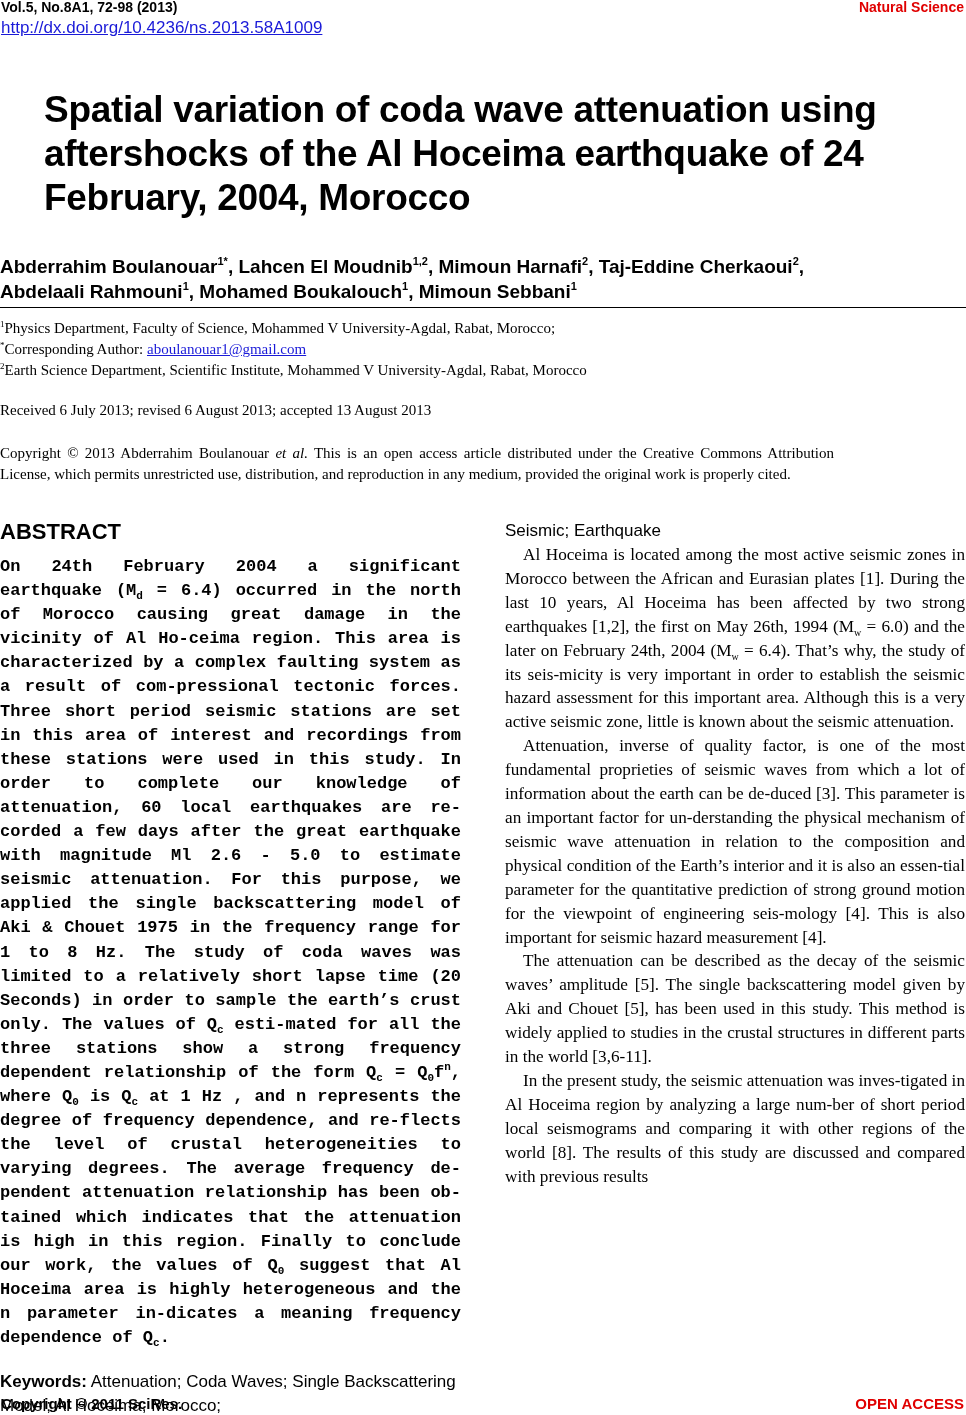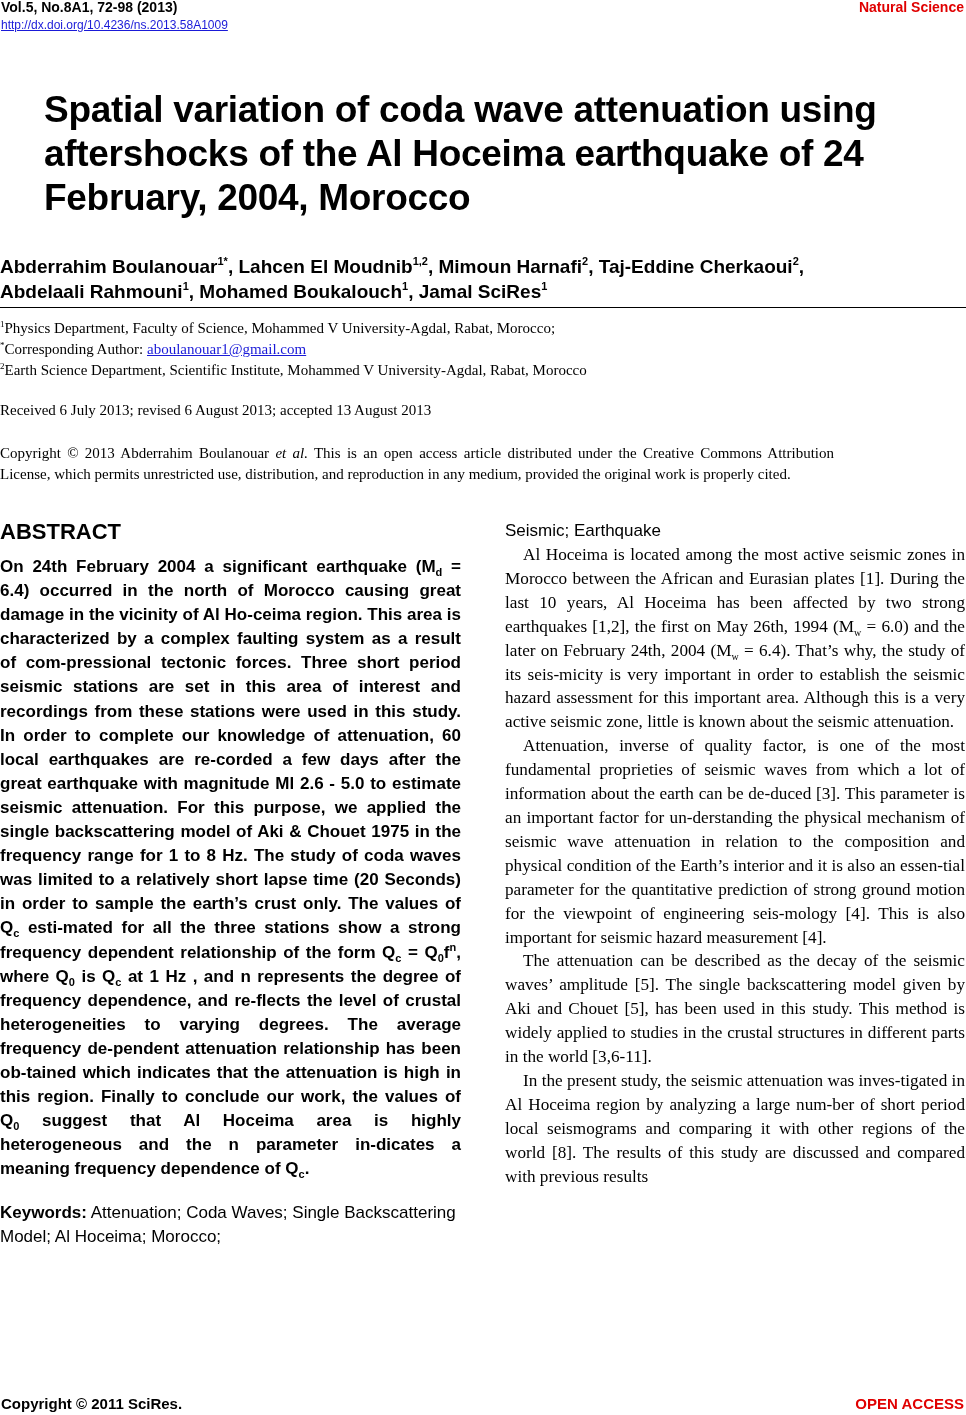--- a/index.html
+++ b/index.html
@@ -2,39 +2,39 @@
 <html><head>
 <meta charset="utf-8">
 <style>
   html, body { margin: 0; padding: 0; background: #ffffff; }
   body { width: 966px; height: 1415px; position: relative; overflow: hidden; color: #000; }
   .sans { font-family: "Liberation Sans", "DejaVu Sans", sans-serif; }
   .serif { font-family: "Liberation Serif", "DejaVu Serif", serif; }
   .abs { position: absolute; }
 
   #hdr-vol { left: 1px; top: -1px; font-size: 14px; font-weight: bold; }
-  #hdr-doi { left: 1px; top: 18px; font-size: 12px; color: #1a1ad8; text-decoration: underline; }
+  #hdr-doi { left: 1px; top: 18px; font-size: 17px; color: #1a1ad8; text-decoration: underline; }
   #hdr-journal { right: 2px; top: -1px; font-size: 14px; font-weight: bold; color: #e00000; }
 
   #title { left: 0; top: 88px; width: 960px; font-size: 37px; font-weight: bold; line-height: 44px; letter-spacing: -0.3px; }
 
   #authors { left: 0; top: 254px; width: 966px; font-size: 19px; font-weight: bold; line-height: 25px; }
   #authors sup { font-size: 11px; line-height: 0; position: relative; top: -1px; }
   #rule { left: 0; top: 307px; width: 966px; height: 1px; background: #000; }
 
   #affil { left: 0; top: 318px; width: 966px; font-size: 15px; line-height: 21px; }
   #affil sup { font-size: 9px; line-height: 0; }
   #affil a { color: #1a1ad8; text-decoration: underline; }
 
   #received { left: 0; top: 402px; font-size: 15px; }
   #copyright-license { left: 0; top: 443px; width: 834px; font-size: 15px; line-height: 21px; text-align: justify; }
 
   #col-left { left: 0; top: 519px; width: 461px; }
   #abs-heading { font-size: 22px; font-weight: bold; margin: 0 0 10px 0; }
-  #abs-body { font-size: 17px; font-weight: bold; line-height: 24.1px; text-align: justify; margin: 0; }
+  #abs-body { font-size: 17px; font-weight: bold; line-height: 24.1px; text-align: justify; margin: 0; font-family: Liberation Mono, monospace; }
   #abs-body sub, #abs-body sup { font-size: 11px; line-height: 0; }
   #keywords { font-size: 17px; line-height: 24px; margin-top: 20px; }
   #keywords b { font-weight: bold; }
 
   #col-right { left: 505px; top: 519px; width: 460px; }
   #kw-cont { font-size: 17px; line-height: 24px; }
   #intro-heading { font-size: 22px; font-weight: bold; margin: 22px 0 8px 0; }
   .para { font-size: 17.2px; line-height: 23.9px; text-align: justify; text-indent: 18px; margin: 0; }
   .para sub { font-size: 10px; line-height: 0; }
 
@@ -50,21 +50,21 @@
 
 <h1 id="title" class="abs sans" style="margin:0;padding-left:44px;">Spatial variation of coda wave attenuation using aftershocks of the Al Hoceima earthquake of 24 February, 2004, Morocco</h1>
 
 <div id="authors" class="abs sans">
   <span>Abderrahim Boulanouar</span><sup>1*</sup>,
   <span>Lahcen El Moudnib</span><sup>1,2</sup>,
   <span>Mimoun Harnafi</span><sup>2</sup>,
   <span>Taj-Eddine Cherkaoui</span><sup>2</sup>,<br>
   <span>Abdelaali Rahmouni</span><sup>1</sup>,
   <span>Mohamed Boukalouch</span><sup>1</sup>,
-  <span>Jamal SciRes</span><sup>1</sup>
+  <span>Mimoun Sebbani</span><sup>1</sup>
 </div>
 <div id="rule" class="abs"></div>
 
 <div id="affil" class="abs serif">
   <div><sup>1</sup><span>Physics Department, Faculty of Science, Mohammed V University-Agdal, Rabat, Morocco;</span></div>
   <div><sup>*</sup><span>Corresponding Author: </span><a>aboulanouar1@gmail.com</a></div>
   <div><sup>2</sup><span>Earth Science Department, Scientific Institute, Mohammed V University-Agdal, Rabat, Morocco</span></div>
 </div>
 
 <div id="received" class="abs serif">Received 6 July 2013; revised 6 August 2013; accepted 13 August 2013</div>

